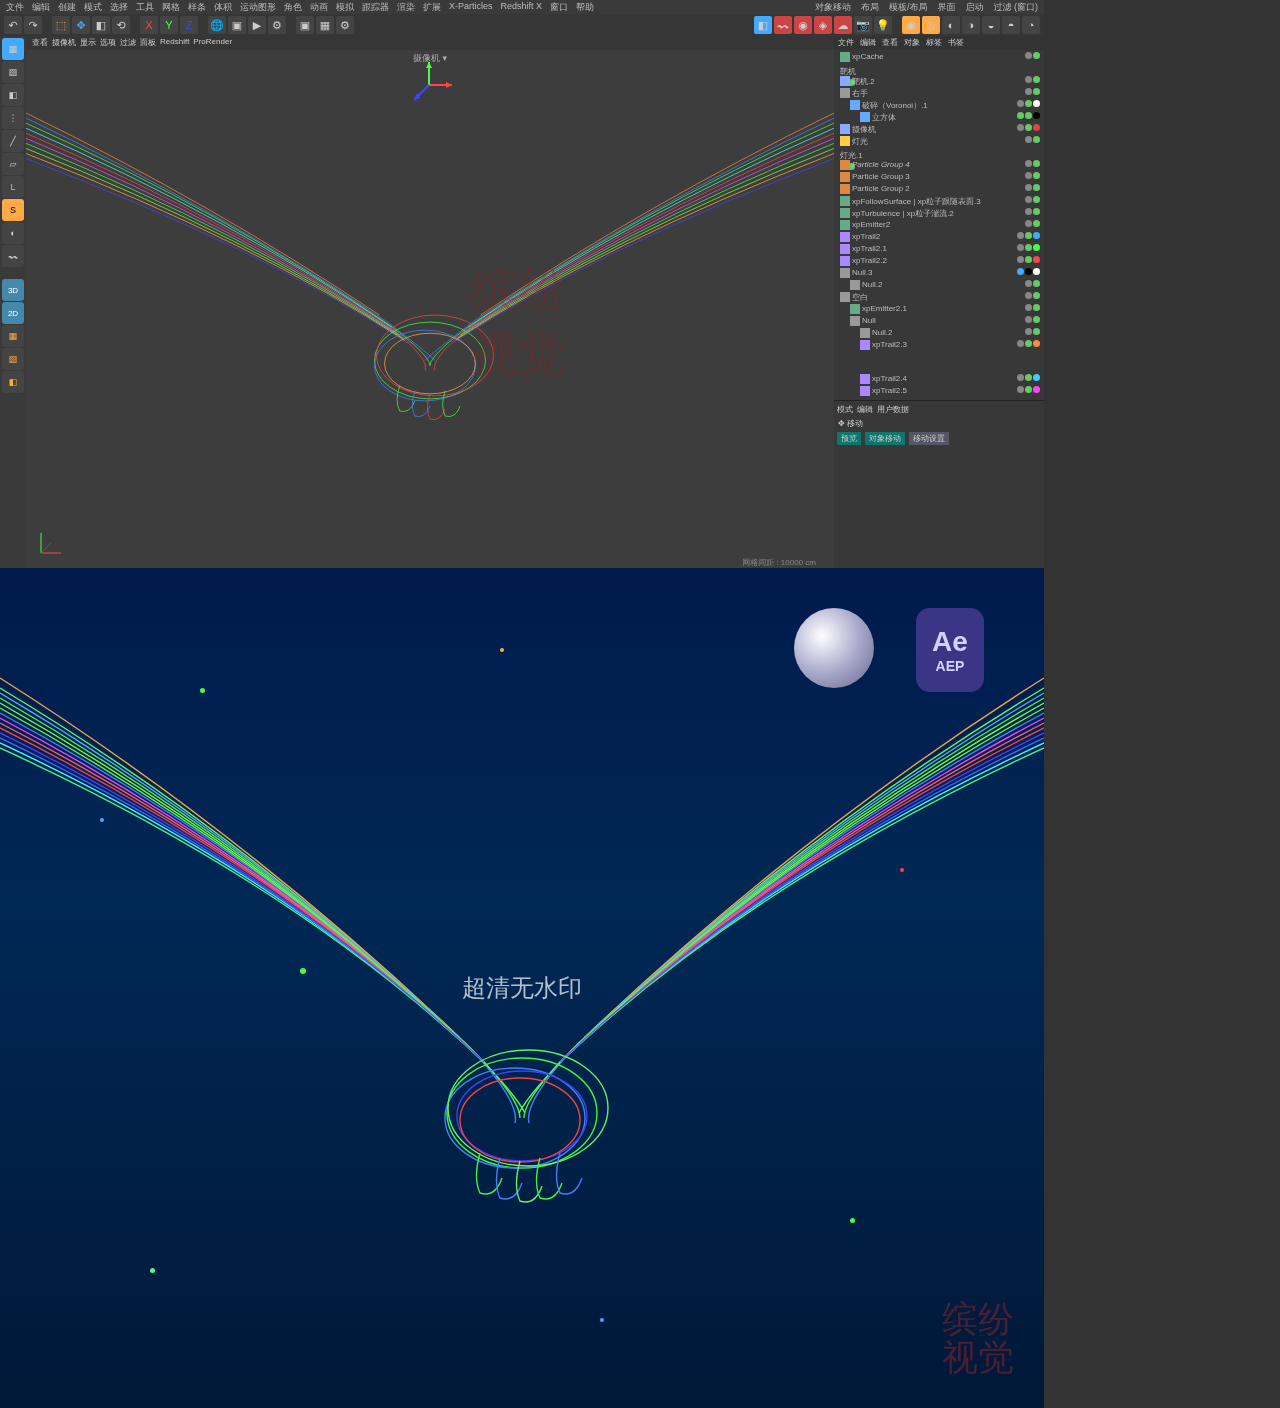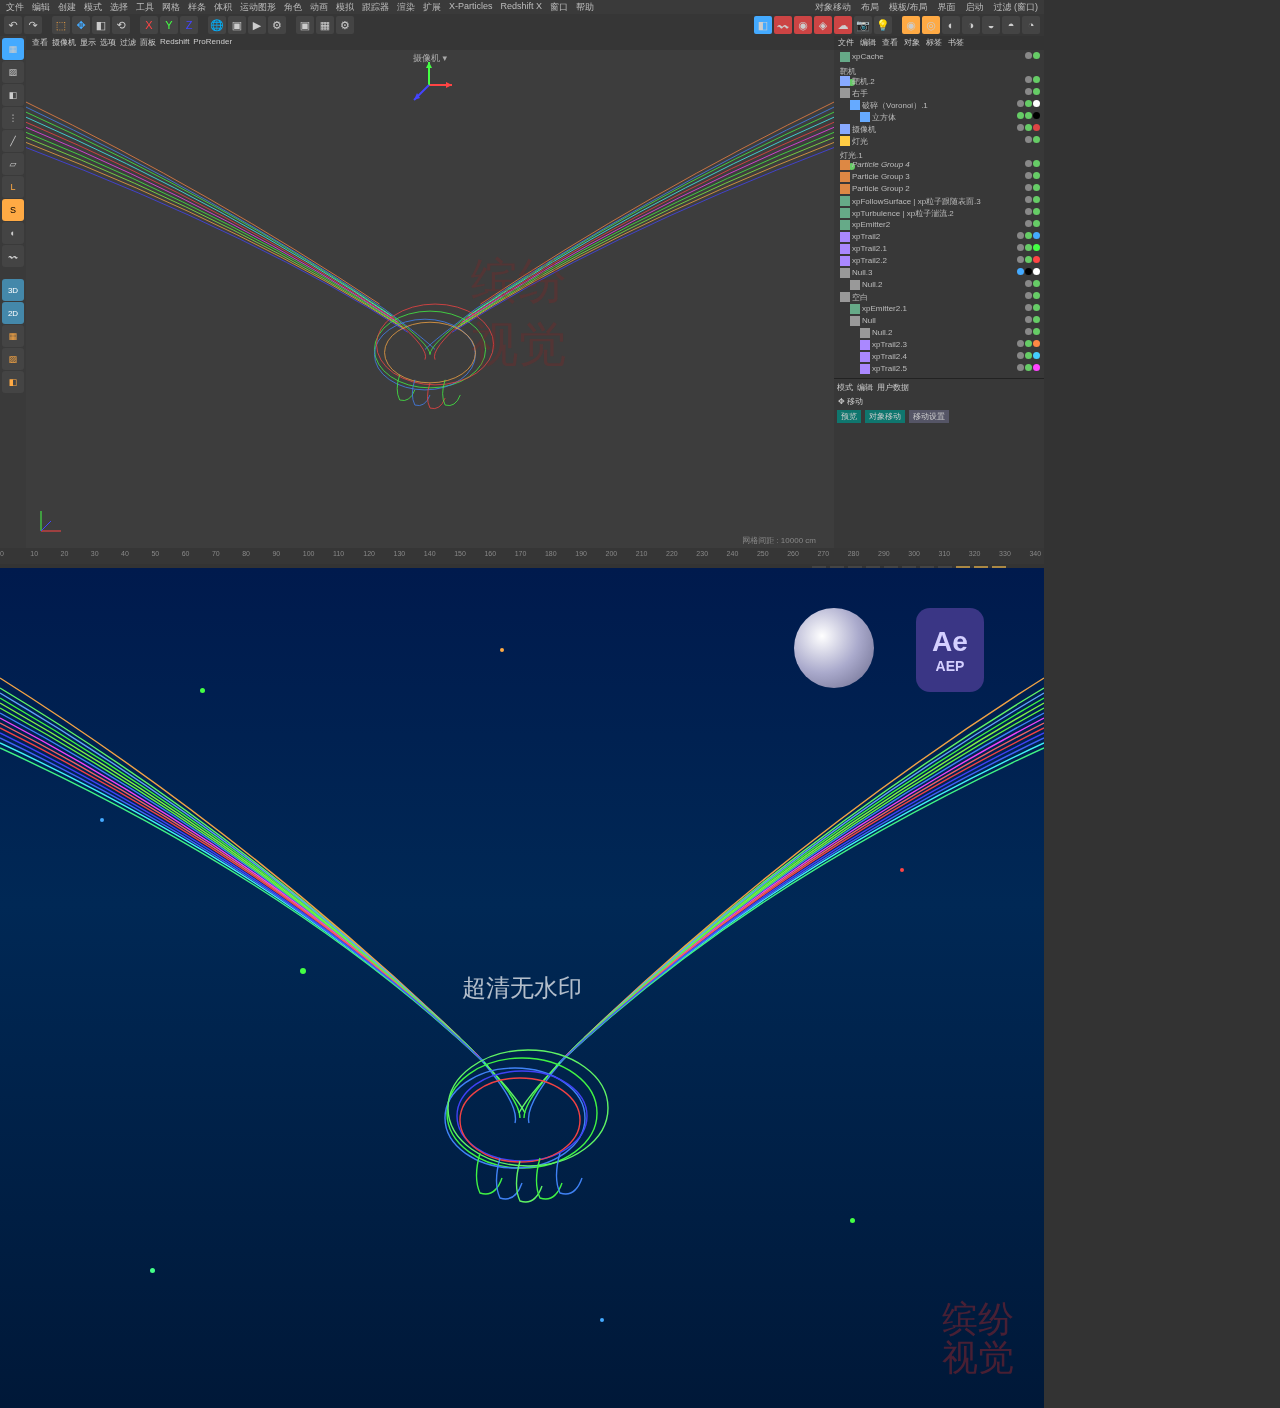--- a/index.html
+++ b/index.html
@@ -436,21 +436,21 @@
           </div>
           <div class="tree-item" style="padding-left: 24px;">
             <span class="tree-icon" style="background:#a8f"></span>
             <span class="tree-label">xpTrail2.3</span>
             <span class="tree-dots">
               <span class="dot" style="background:#888"></span>
               <span class="dot" style="background:#6c6"></span>
               <span class="dot" style="background:#f84"></span>
             </span>
           </div>
-          <div class="tree-item" style="padding-left: 24px;">
+          <div class="tree-item" style="padding-left: 24px; margin-top: 22px;">
             <span class="tree-icon" style="background:#a8f"></span>
             <span class="tree-label">xpTrail2.4</span>
             <span class="tree-dots">
               <span class="dot" style="background:#888"></span>
               <span class="dot" style="background:#6c6"></span>
               <span class="dot" style="background:#4cf"></span>
             </span>
           </div>
           <div class="tree-item" style="padding-left: 24px;">
             <span class="tree-icon" style="background:#a8f"></span>

